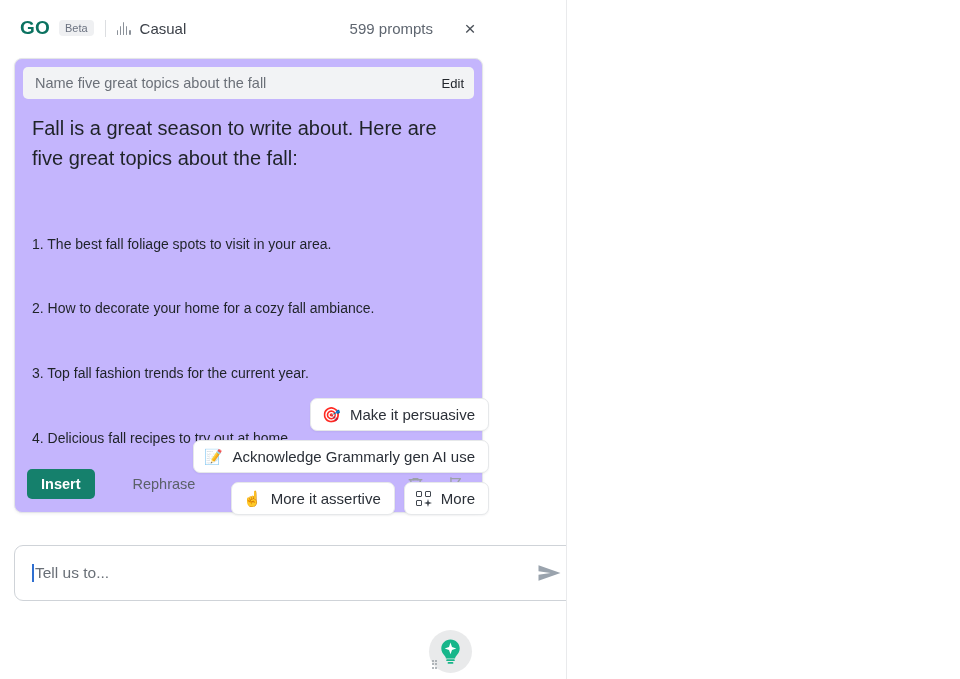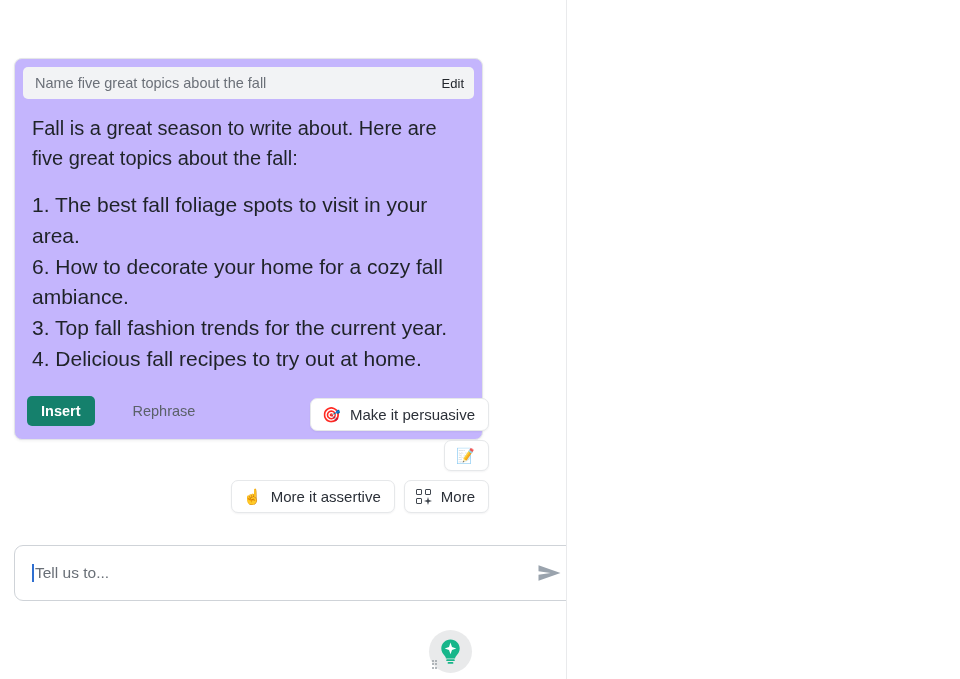--- a/index.html
+++ b/index.html
@@ -69,21 +69,21 @@
     color: #6b7078; font-size: 14.5px; flex: 1;
     white-space: nowrap; overflow: hidden; text-overflow: ellipsis;
   }
   .edit-btn { color: #22262c; font-size: 13px; cursor: pointer; padding-left: 10px; }
 
   .body-text { padding: 10px 9px 2px 9px; }
   .body-text p {
     font-size: 20px; line-height: 1.52; color: #1f2328;
   }
   .body-text .gap { height: 16px; }
-  .body-text .item { font-size: 21px; line-height: 1.47; color: #1f2328; }
+  .body-text .item { font-size: 14px; line-height: 1.47; color: #1f2328; margin-top: 44px; }
 
   .actions {
     display: flex; align-items: center;
     padding: 13px 8px 13px 4px; margin-top: 6px; gap: 24px;
   }
   .insert-btn {
     background: #15806c; color: #fff; font-size: 14.5px; font-weight: 700;
     border: none; border-radius: 5px; padding: 7px 14px; cursor: pointer;
     font-family: "Liberation Sans", sans-serif;
   }
@@ -147,33 +147,48 @@
   }
   .bulb-dots b { display: block; width: 2px; height: 2px; background: #9aa0a6; border-radius: 50%; }
 </style>
 </head>
 <body>
 
 <div class="stage">
 
   <div class="panel panel-left">
 
+    <div class="hdr hdr-l">
+      <span class="logo">GO</span>
+      <span class="beta">Beta</span>
+      <span class="hdr-div"></span>
+      <span class="wave">
+          <i></i>
+          <i></i>
+          <i></i>
+          <i></i>
+          <i></i>
+        </span>
+      <span class="tone-label">Casual</span>
+      <span class="prompts-count">599 prompts</span>
+      <span class="close-x">×</span>
+    </div>
 
     <div class="card">
 
       <div class="prompt-bar">
         <span class="prompt-text">Name five great topics about the fall</span>
         <span class="edit-btn">Edit</span>
       </div>
 
       <div class="body-text">
         <p>Fall is a great season to write about. Here are five great topics about the fall:</p>
         <div class="gap"></div>
         <div class="item">1. The best fall foliage spots to visit in your area.</div>
-        <div class="item">6. How to decorate your home for a cozy fall ambiance.</div>
+        <div class="item">2. How to decorate your home for a cozy fall ambiance.</div>
         <div class="item">3. Top fall fashion trends for the current year.</div>
         <div class="item">4. Delicious fall recipes to try out at home.</div>
       </div>
 
       <div class="actions">
         <button class="insert-btn">Insert</button>
         <button class="rephrase-btn">Rephrase</button>
         <span class="act-icons">
           <svg width="19" height="19" viewBox="0 0 24 24" fill="none" stroke="#9aa0a6" stroke-width="1.7" stroke-linecap="round" stroke-linejoin="round">
             <path d="M4 6h16"></path>
@@ -192,20 +207,21 @@
     <div class="chips">
       <div class="chip-row">
         <div class="chip">
           <span class="emo">🎯</span>
           <span>Make it persuasive</span>
         </div>
       </div>
       <div class="chip-row">
         <div class="chip">
           <span class="emo">📝</span>
+          <span>Acknowledge Grammarly gen AI use</span>
         </div>
       </div>
       <div class="chip-row">
         <div class="chip">
           <span class="emo">☝️</span>
           <span>More it assertive</span>
         </div>
         <div class="chip">
           <span class="moregrid">
             <i></i>

